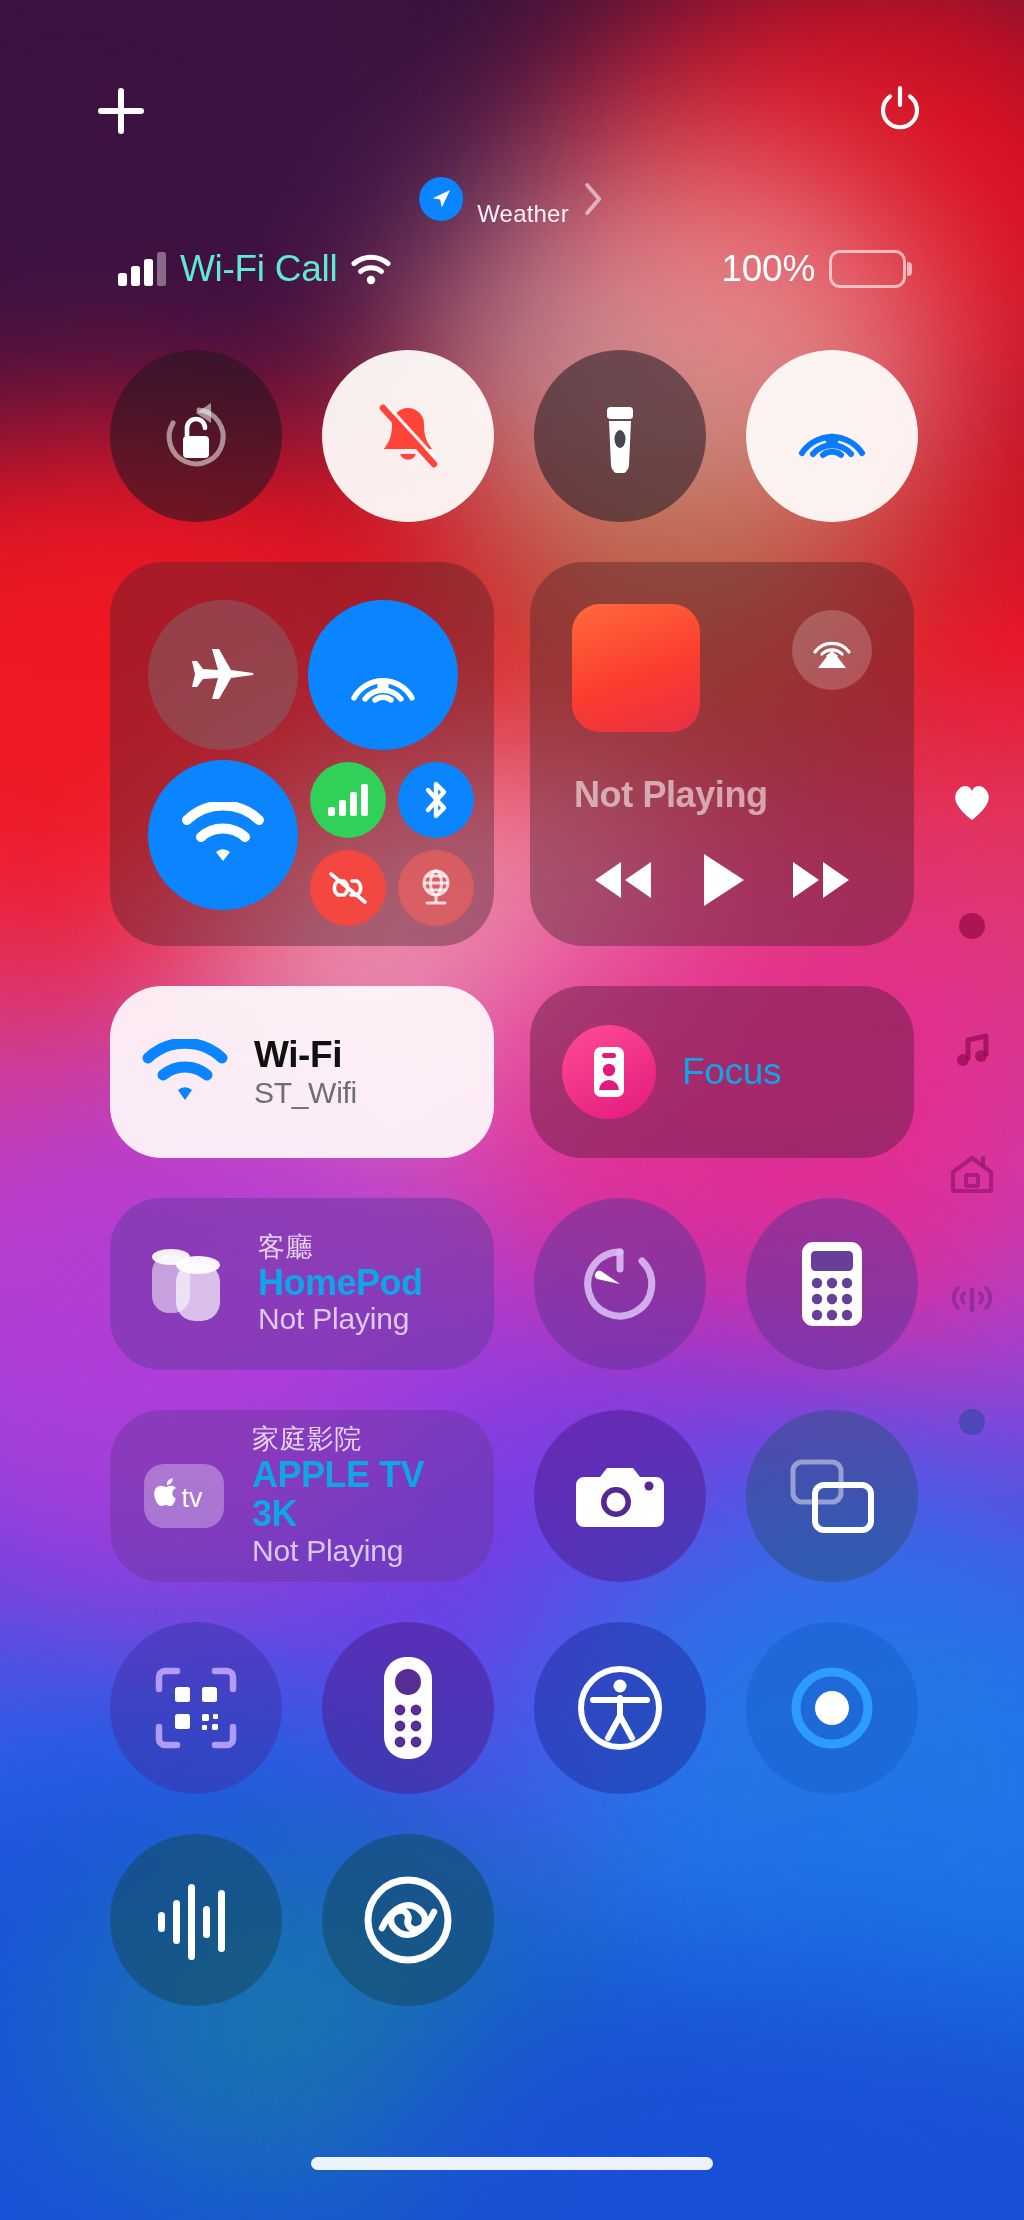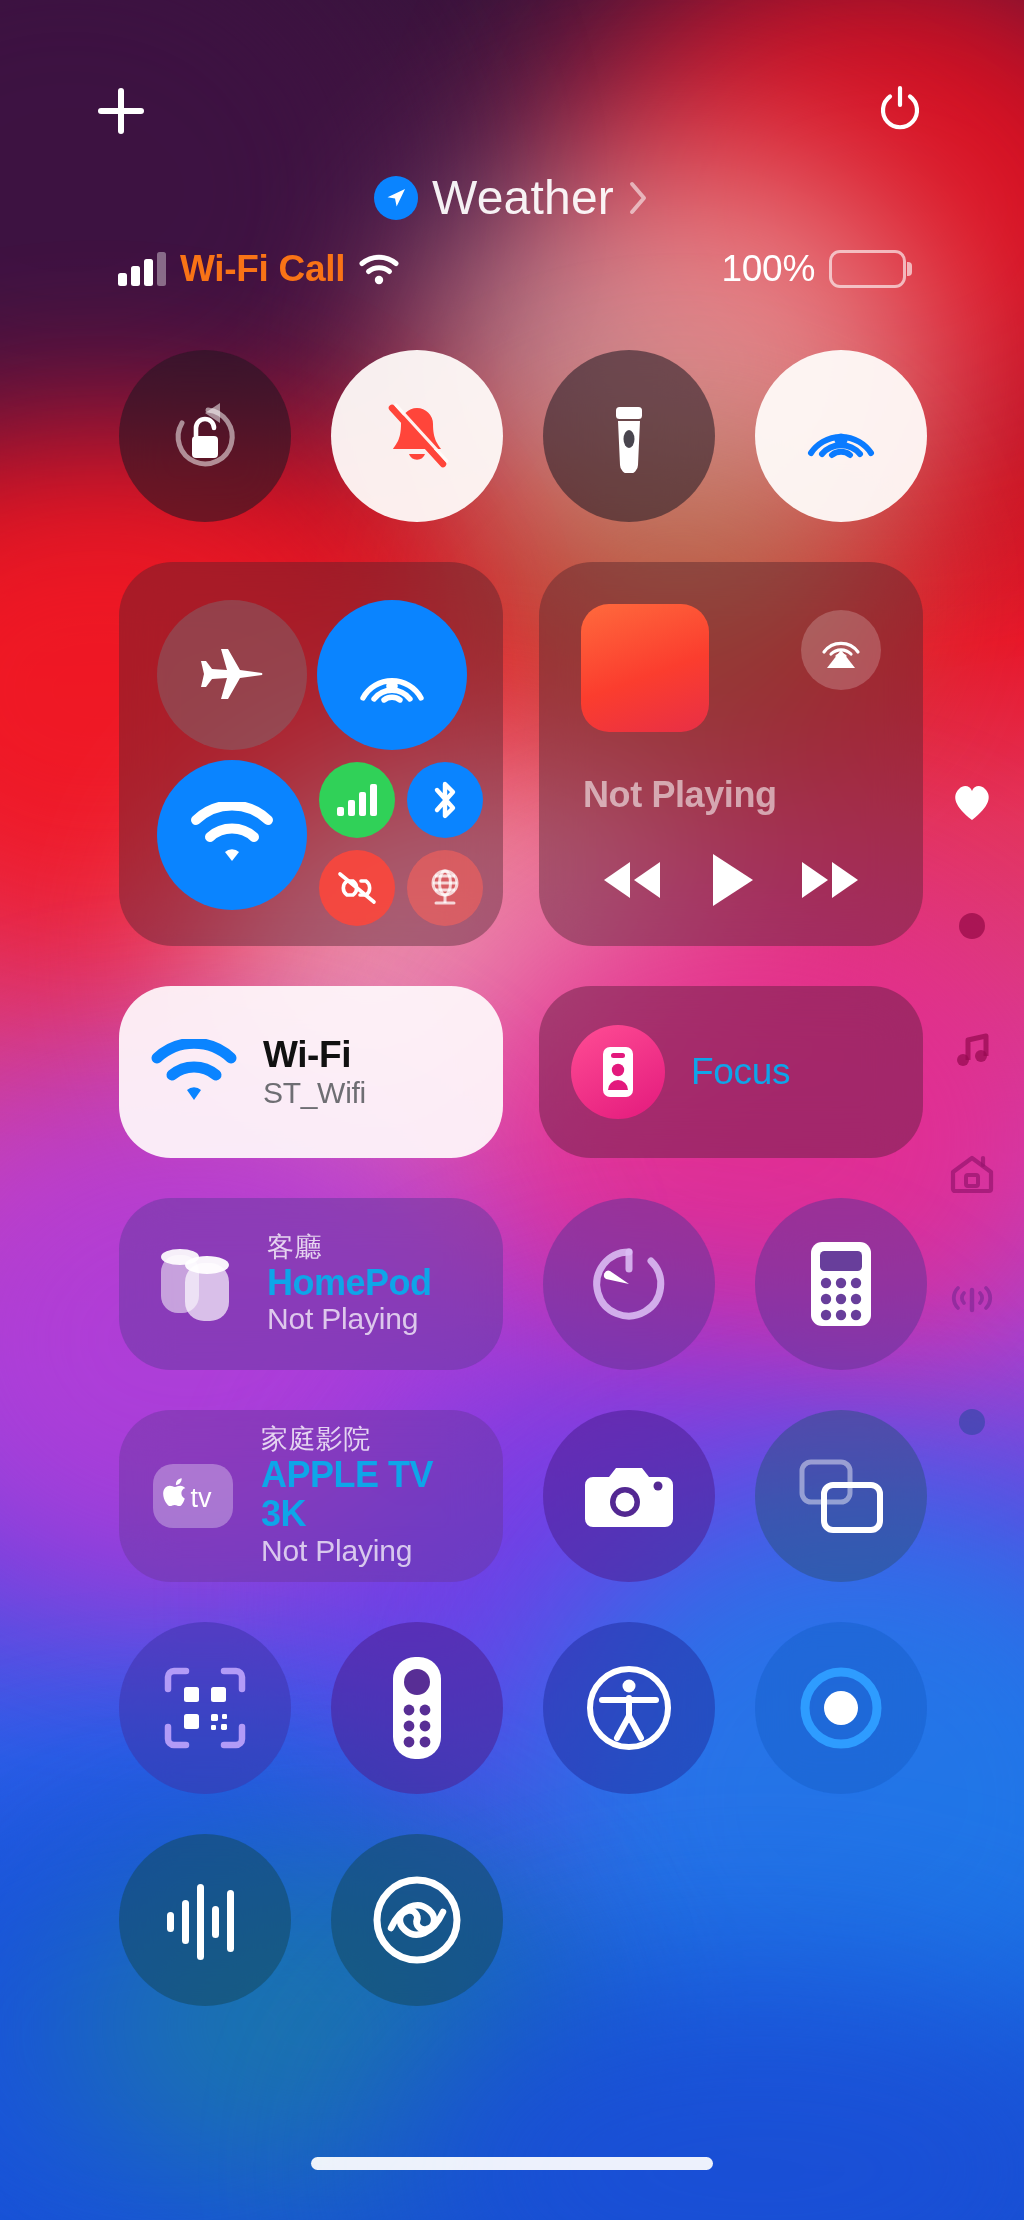--- a/index.html
+++ b/index.html
@@ -46,49 +46,49 @@
 
   #weather-chip {
     position:absolute; left:50%; transform:translateX(-50%); top:130px;
     display:flex; align-items:center; gap:14px;
   }
   #weather-chip .loc-badge {
     width:44px; height:44px; border-radius:50%; background:#0a84ff;
     display:flex; align-items:center; justify-content:center;
   }
   #weather-chip .label {
-    color:rgba(255,255,255,.93); font-size:48px; font-weight:500; letter-spacing:.2px;
+    color:rgba(255,255,255,.93); font-size:24px; font-weight:500; letter-spacing:.2px;margin-top:30px;
   }
   #weather-chip .chev { color:rgba(255,255,255,.55); }
 
   
   #statusbar { position:absolute; top:238px; left:0; width:1024px; height:62px; }
   #status-left { position:absolute; left:118px; top:0; display:flex; align-items:center; gap:14px; height:62px; }
   #status-right { position:absolute; right:118px; top:0; display:flex; align-items:center; gap:14px; height:62px; }
   .bars { display:flex; align-items:flex-end; gap:4px; height:34px; }
   .bars i { display:block; width:9px; background:#fff; border-radius:2.5px; }
   .bars i:nth-child(1){ height:13px; }
   .bars i:nth-child(2){ height:20px; }
   .bars i:nth-child(3){ height:27px; }
   .bars i:nth-child(4){ height:34px; background:rgba(255,255,255,.38); }
-  .status-text { color:#f97316; font-size:37px; font-weight:700; letter-spacing:-.3px; }
+  .status-text { color:#5eead4; font-size:37px; font-weight:400; letter-spacing:-.3px; }
   .batt-pct { color:#fff; font-size:37px; font-weight:500; letter-spacing:-.3px; }
   .batt {
     width:77px; height:38px; border:3.5px solid rgba(255,255,255,.62);
     border-radius:11px; position:relative; padding:3.5px;
   }
   .batt .fill { width:100%; height:100%; background:#fff; border-radius:6px; }
   .batt:after {
     content:""; position:absolute; right:-9px; top:50%; transform:translateY(-50%);
     width:5px; height:14px; background:rgba(255,255,255,.62);
     border-radius:0 4px 4px 0;
   }
 
   
-  #grid { position:absolute; left:0; top:350px; width:1024px;padding-left:9px; }
+  #grid { position:absolute; left:0; top:350px; width:1024px; }
   .row { position:relative; width:1024px; }
 
   .circle-btn {
     position:absolute; width:172px; height:172px; border-radius:50%;
     display:flex; align-items:center; justify-content:center;
     backdrop-filter: blur(26px);
     -webkit-backdrop-filter: blur(26px);
   }
   .c1 { left:110px; }  .c2 { left:322px; }
   .c3 { left:534px; }  .c4 { left:746px; }

